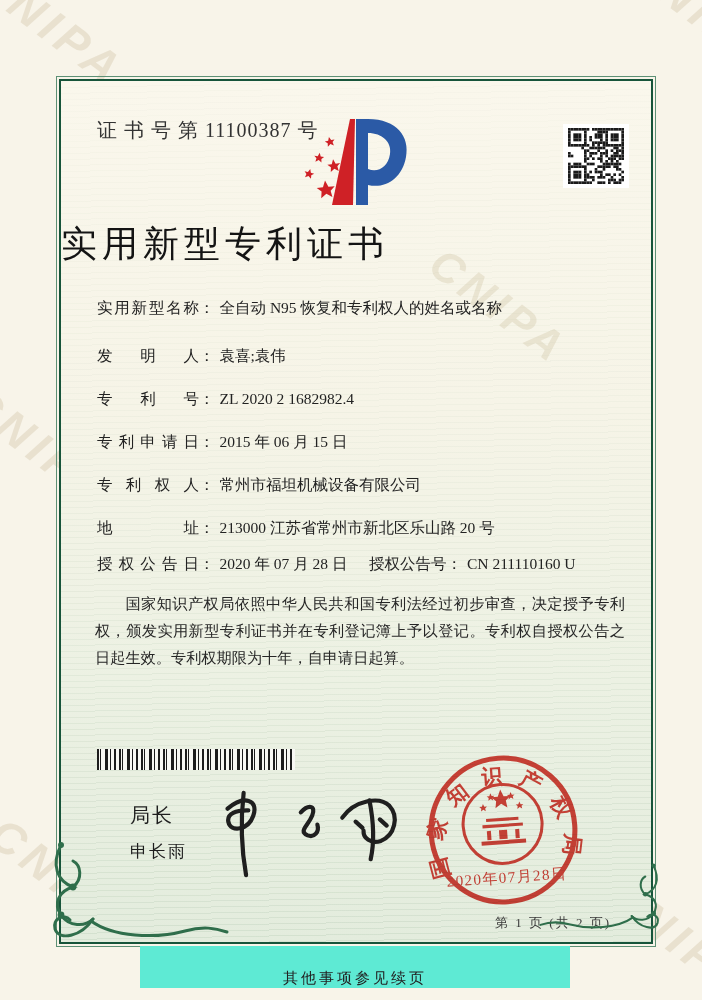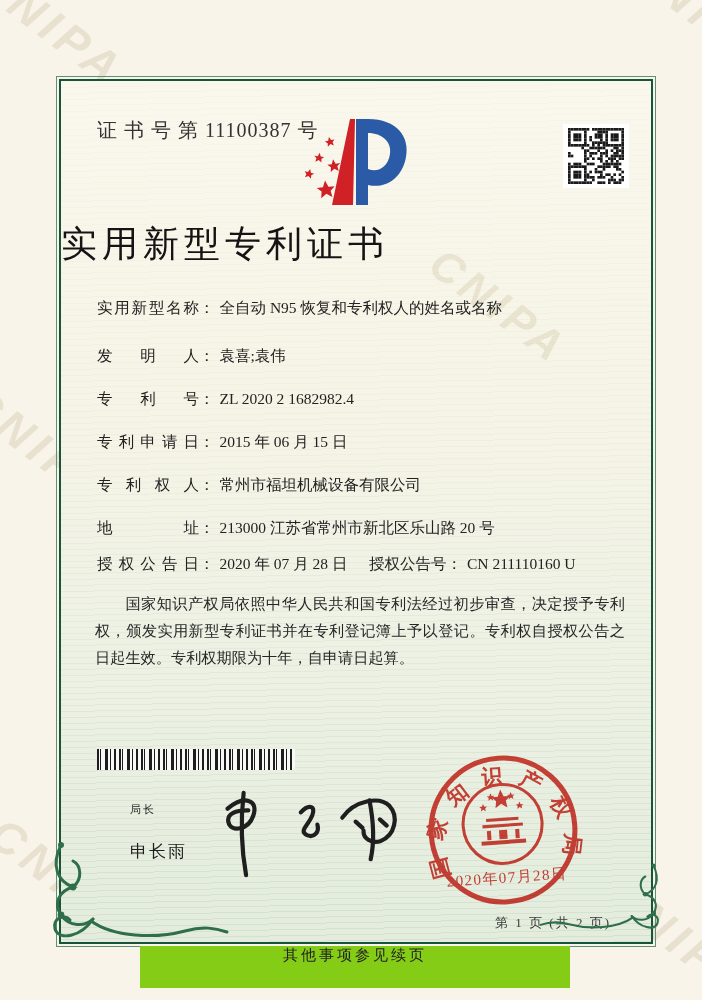--- a/index.html
+++ b/index.html
@@ -54,33 +54,33 @@
   .flabel{display:inline-block;width:102px;text-align:justify;text-align-last:justify;vertical-align:bottom;}
   .fvalue{margin-left:5px;}
   .grant2{position:absolute;left:272px;top:0;white-space:nowrap;}
   .paras{position:absolute;left:34px;right:26px;top:509px;}
   .paras p{margin:0;font-size:15.2px;line-height:27px;text-indent:2em;text-align:justify;color:#262626;}
   .barcode{position:absolute;left:36px;top:668px;width:198px;height:21px;
     background:repeating-linear-gradient(90deg,
       #1d1d1d 0 2px,#f8f8f4 2px 3px,#1d1d1d 3px 4px,#f8f8f4 4px 8px,
       #1d1d1d 8px 11px,#f8f8f4 11px 13px,#1d1d1d 13px 14px,#f8f8f4 14px 17px,
       #1d1d1d 17px 19px,#f8f8f4 19px 22px);}
-  .signer-title{position:absolute;left:69px;top:721px;font-size:11px;letter-spacing:2px;color:#1e1e1e;}
+  .signer-title{position:absolute;left:69px;top:721px;font-size:20px;letter-spacing:2px;color:#1e1e1e;}
   .signer-name{position:absolute;left:69px;top:759px;font-size:17px;letter-spacing:2px;color:#1e1e1e;}
   .signature{position:absolute;left:136px;top:700px;width:215px;height:96px;transform:rotate(-3deg);}
   .seal{position:absolute;left:361px;top:668px;width:162px;height:162px;transform:rotate(-4deg);
         opacity:.92;mix-blend-mode:multiply;}
   .pagination{position:absolute;left:0;right:40px;top:833px;text-align:right;font-size:13px;color:#3a3a3a;letter-spacing:2px;}
   .flo{position:absolute;pointer-events:none;}
   .flo-left{left:-14px;top:760px;width:182px;height:106px;}
   .flo-right{right:-12px;top:768px;width:124px;height:100px;transform:scaleX(-1);}
   
   .footer-strip{
-    position:absolute;left:140px;top:946px;width:430px;height:42px;background:#84cc16;
-    display:flex;align-items:flex-start;justify-content:center;z-index:2;
+    position:absolute;left:140px;top:946px;width:430px;height:42px;background:#5eead4;
+    display:flex;align-items:flex-end;justify-content:center;z-index:2;
     font-size:15px;letter-spacing:3px;color:#222;
   }
 </style>
 </head>
 <body>
 
 <div class="wm wm1">CNIPA</div>
 <div class="wm wm2">CNIPA</div>
 <div class="wm wm4">CNIPA</div>
 <div class="wm wm5">CNIPA</div>

